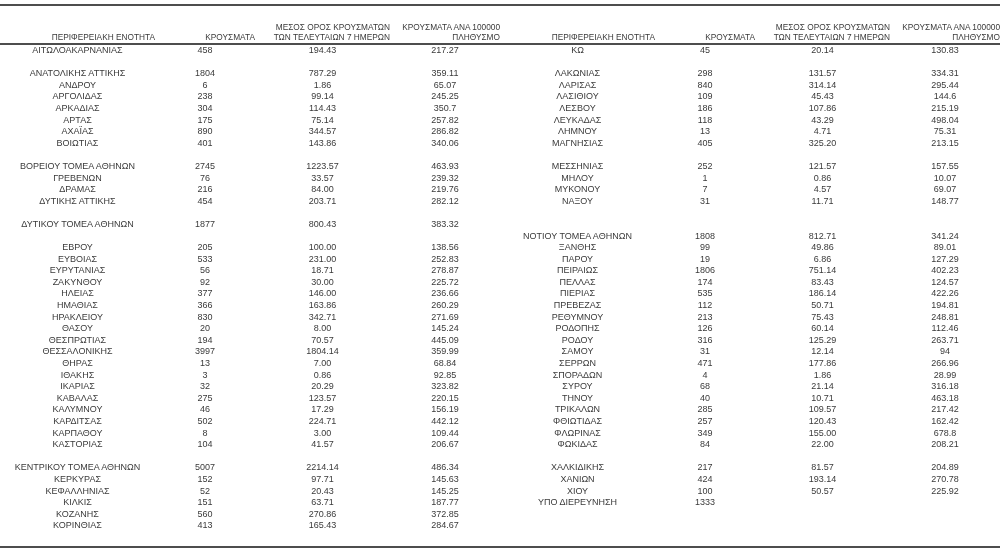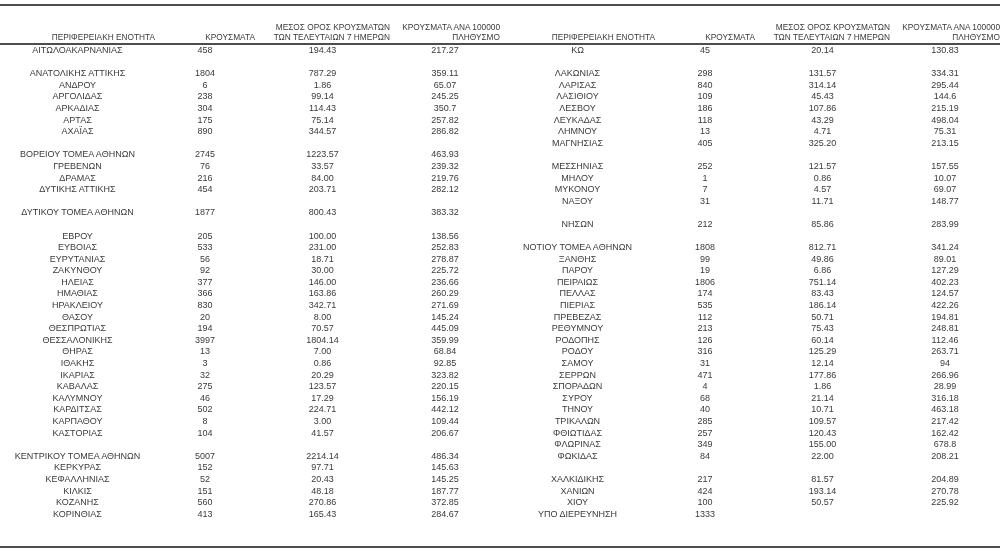--- a/index.html
+++ b/index.html
@@ -101,20 +101,26 @@
             <div class="td c2">75.14</div>
             <div class="td c3">257.82</div>
           </div>
           <div class="row">
             <div class="td c0">ΑΧΑΪΑΣ</div>
             <div class="td c1">890</div>
             <div class="td c2">344.57</div>
             <div class="td c3">286.82</div>
           </div>
           <div class="row">
+            <div class="td c0">ΒΟΙΩΤΙΑΣ</div>
+            <div class="td c1">401</div>
+            <div class="td c2">143.86</div>
+            <div class="td c3">340.06</div>
+          </div>
+          <div class="row">
             <div class="td c0"></div>
             <div class="td c1"></div>
             <div class="td c2"></div>
             <div class="td c3"></div>
           </div>
           <div class="row">
             <div class="td c0">ΒΟΡΕΙΟΥ ΤΟΜΕΑ ΑΘΗΝΩΝ</div>
             <div class="td c1">2745</div>
             <div class="td c2">1223.57</div>
             <div class="td c3">463.93</div>
@@ -283,21 +289,21 @@
           </div>
           <div class="row">
             <div class="td c0">ΚΕΦΑΛΛΗΝΙΑΣ</div>
             <div class="td c1">52</div>
             <div class="td c2">20.43</div>
             <div class="td c3">145.25</div>
           </div>
           <div class="row">
             <div class="td c0">ΚΙΛΚΙΣ</div>
             <div class="td c1">151</div>
-            <div class="td c2">48.18</div>
+            <div class="td c2">63.71</div>
             <div class="td c3">187.77</div>
           </div>
           <div class="row">
             <div class="td c0">ΚΟΖΑΝΗΣ</div>
             <div class="td c1">560</div>
             <div class="td c2">270.86</div>
             <div class="td c3">372.85</div>
           </div>
           <div class="row">
             <div class="td c0">ΚΟΡΙΝΘΙΑΣ</div>
@@ -412,26 +418,20 @@
             <div class="td c2">11.71</div>
             <div class="td c3">148.77</div>
           </div>
           <div class="row">
             <div class="td c0"></div>
             <div class="td c1"></div>
             <div class="td c2"></div>
             <div class="td c3"></div>
           </div>
           <div class="row">
-            <div class="td c0">ΝΗΣΩΝ</div>
-            <div class="td c1">212</div>
-            <div class="td c2">85.86</div>
-            <div class="td c3">283.99</div>
-          </div>
-          <div class="row">
             <div class="td c0"></div>
             <div class="td c1"></div>
             <div class="td c2"></div>
             <div class="td c3"></div>
           </div>
           <div class="row">
             <div class="td c0">ΝΟΤΙΟΥ ΤΟΜΕΑ ΑΘΗΝΩΝ</div>
             <div class="td c1">1808</div>
             <div class="td c2">812.71</div>
             <div class="td c3">341.24</div>

